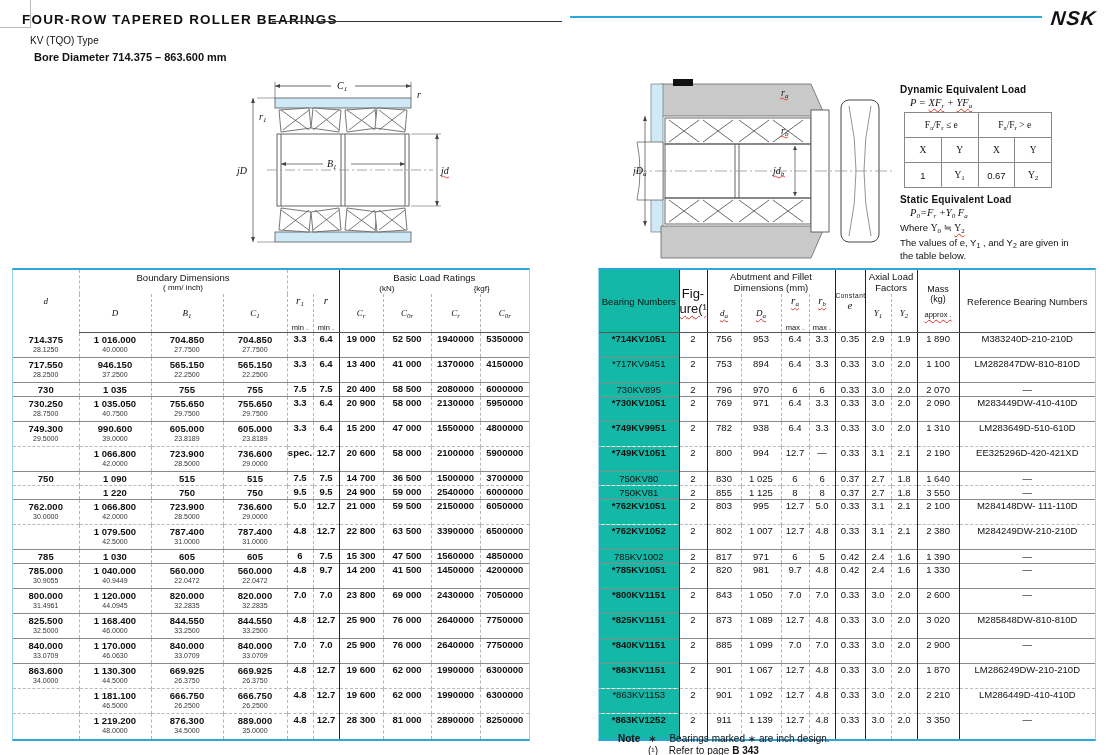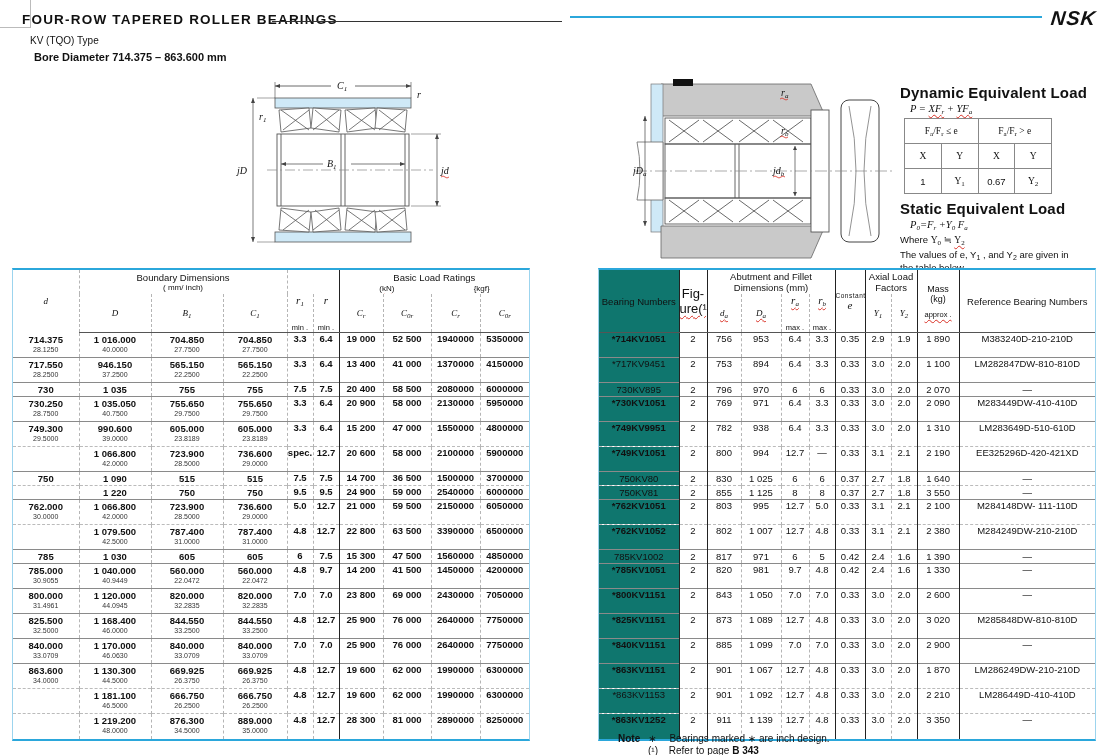--- a/index.html
+++ b/index.html
@@ -19,21 +19,21 @@
   .bore-line{position:absolute;left:34px;top:51px;font-size:11px;font-weight:bold;}
 
   
   .fig{position:absolute;top:76px;}
   .fig-left{left:233px;}
   .fig-right{left:633px;}
   svg text{font-family:"Liberation Serif",serif;font-style:italic;font-size:10px;fill:#111;}
 
   
   .panel{position:absolute;left:900px;top:84px;width:200px;font-size:9.5px;}
-  .panel .p-title{font-weight:bold;font-size:15px;letter-spacing:0.2px;margin-bottom:2px;}
+  .panel .p-title{font-weight:bold;font-size:10px;letter-spacing:0.2px;margin-bottom:2px;}
   .formula{font-family:"Liberation Serif",serif;font-style:italic;font-size:10.5px;
            margin:1px 0 4px 10px;}
   .eq-table{border-collapse:collapse;table-layout:fixed;width:148px;margin:2px 0 6px 4px;}
   .eq-table td{border:1px solid #888;text-align:center;font-size:9.5px;padding:1px 0;}
   .eq-table tr.vals td{height:16px;}
   .vname{font-family:"Liberation Serif",serif;}
   .where-line,.values-line{font-size:9.5px;margin:2px 0 0 0;line-height:1.35;}
   .values-line{width:180px;}
   sub{font-size:7px;vertical-align:-2px;line-height:0;}
   .sq{text-decoration:underline;text-decoration-style:wavy;text-decoration-color:#d93025;
@@ -63,21 +63,21 @@
   .grp-s{font-size:8px;}
   .kn-kgf{display:flex;font-size:8px;margin-top:1px;}
   .kn-kgf span{flex:1;text-align:center;}
   .mm{font-weight:bold;font-size:9.5px;line-height:12px;margin-top:1px;}
   .inch{font-size:7px;color:#333;line-height:8px;}
   td.rv{font-weight:bold;padding-top:1px;}
   td.load{font-weight:bold;text-align:right;padding:1px 5px 0 0;}
   .solidL{border-left:1.5px solid #222;}
   .solidR{border-right:1.5px solid #222 !important;}
   
-  .bnbg{background:#0f766e;}
+  .bnbg{background:#14b8a6;}
   td.bn{font-size:10px;padding-top:4px;}
   tr.compact td.bn{padding-top:1px;}
   td.bn.b{font-weight:bold;}
   td.num{padding-top:4px;}
   tr.compact td.num{padding-top:1px;}
   td.numr{text-align:right;padding-right:5px;}
   .const{font-size:6.5px;letter-spacing:0.5px;font-family:"Liberation Sans",sans-serif;
          font-style:normal;}
   .approx{font-size:7.5px;margin-top:6px;}
   .fig-h div{font-size:13px;}

